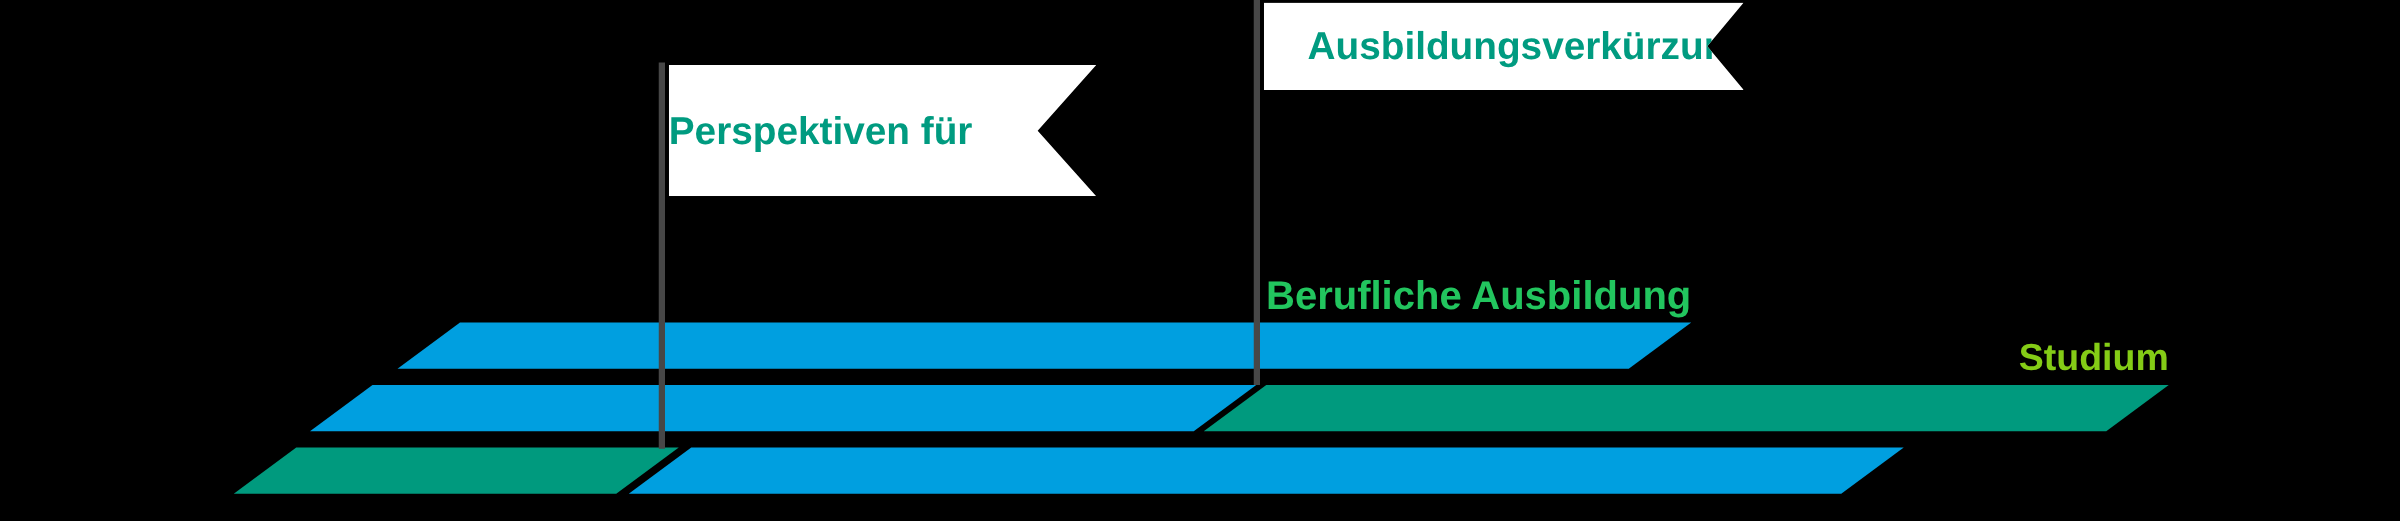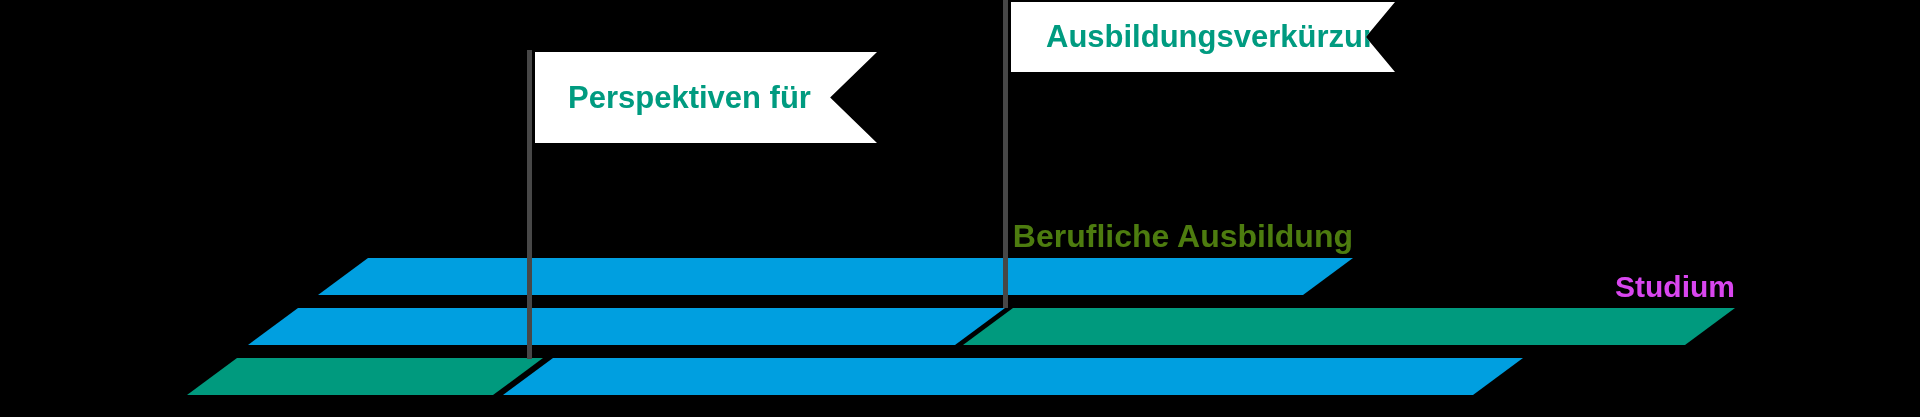--- a/index.html
+++ b/index.html
@@ -50,22 +50,21 @@
     color: #009B80;
     font-weight: bold;
     display: flex;
     flex-direction: column;
     justify-content: center;
     box-sizing: border-box;
     z-index: 3;
   }
   .flag.flag-1 {
     left: 535px; top: 52px;
-    width: 342px; height: 91px;
-    padding-left: 33px;
+    width: 342px; height: 105px;
     font-size: 31px;
     line-height: 38px;
     clip-path: polygon(0 0, 100% 0, 86.3% 50%, 100% 100%, 0 100%);
   }
   .flag.flag-2 {
     left: 1011px; top: 2px;
     width: 384px; height: 70px;
     padding-left: 35px;
     font-size: 31px;
     line-height: 36px;
@@ -76,26 +75,26 @@
   
   .bar-label {
     position: absolute;
     font-weight: bold;
     white-space: nowrap;
     z-index: 2;
   }
   .bar-label.label-berufliche {
     right: 567px; top: 218px;
     font-size: 32px;
-    color: #4d7c0f;
+    color: #22c55e;
   }
   .bar-label.label-studium {
     right: 185px; top: 270px;
     font-size: 30px;
-    color: #d946ef;
+    color: #84cc16;
   }
 </style>
 </head>
 <body>
 
 <div class="stage">
 
   <div class="bar blue row1-blue"></div>
 
   <div class="bar blue row2-blue"></div>

